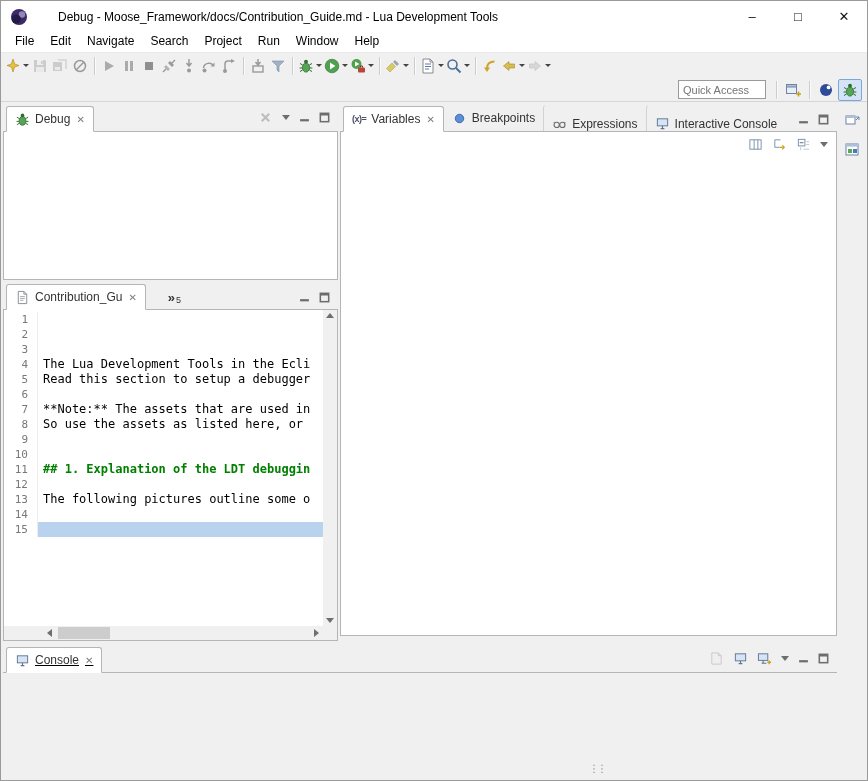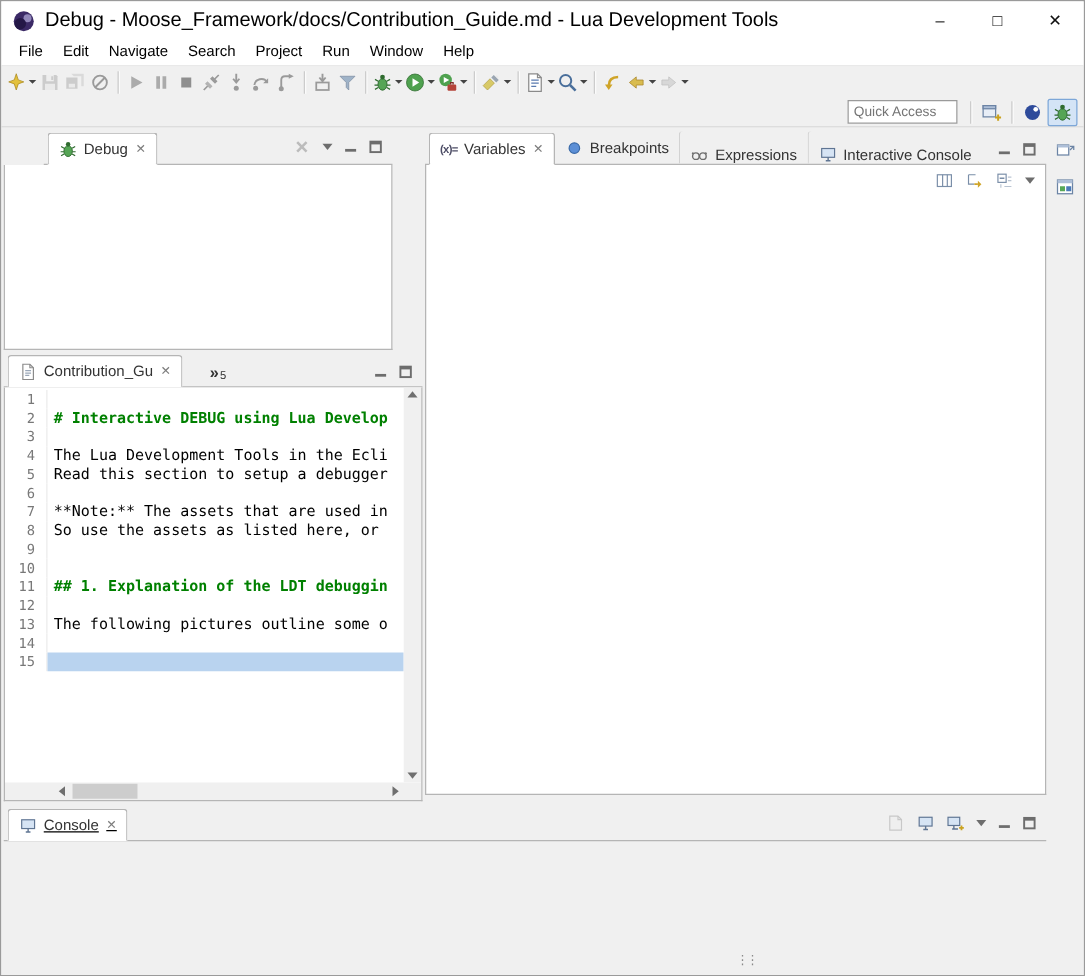--- a/index.html
+++ b/index.html
@@ -4,21 +4,21 @@
 <style>
   * { margin:0; padding:0; box-sizing:border-box; }
   body { margin:0; background:#fff; }
   .app { width:868px; height:781px; position:relative; overflow:hidden;
          font-family:"Liberation Sans",sans-serif; font-size:12px; color:#000;
          background:#f0f0f0; border:1px solid #9a9a9a; }
 
   
   .titlebar { height:31px; background:#fff; display:flex; align-items:center; padding-left:9px; }
   .app-icon { width:18px; height:18px; margin-right:8px; flex:none; }
-  .title { font-size:16px; color:#000; white-space:nowrap; }
+  .title { font-size:12px; color:#000; white-space:nowrap;margin-left:22px; }
   .win-controls { margin-left:auto; display:flex; height:100%; }
   .win-btn { width:46px; height:100%; display:flex; align-items:center; justify-content:center;
              font-size:13px; color:#111; }
 
   
   .menubar { height:20px; background:#fff; display:flex; align-items:flex-start; padding-left:6px; }
   .menu-item { padding:2px 8px; }
 
   
   .toolbar { height:26px; background:#f0f0f0; display:flex; align-items:center; padding:0 3px;
@@ -323,21 +323,21 @@
       <svg viewBox="0 0 16 16">
           <ellipse cx="8" cy="9.5" rx="3.6" ry="4.6" fill="#55a555" stroke="#2f6b2f" stroke-width=".8"></ellipse>
           <circle cx="8" cy="3.6" r="1.9" fill="#2f6b2f"></circle>
           <path d="M4.6 7L2 5.5M4.4 10H1.6M4.6 12L2 13.5M11.4 7L14 5.5M11.6 10h2.8M11.4 12l2.6 1.5" stroke="#2f6b2f" stroke-width="1"></path>
         </svg>
     </div>
   </div>
 
   <div class="main">
 
-    <div class="panel" style="left:2px; top:4px; width:311px; height:174px;padding-left:32px;">
+    <div class="panel" style="left:2px; top:4px; width:335px; height:174px;">
       <div class="tabbar">
         <div class="tab selected">
           <svg viewBox="0 0 16 16">
               <ellipse cx="8" cy="9.5" rx="3.6" ry="4.6" fill="#55a555" stroke="#2f6b2f" stroke-width=".8"></ellipse>
               <circle cx="8" cy="3.6" r="1.9" fill="#2f6b2f"></circle>
               <path d="M4.6 7L2 5.5M4.4 10H1.6M4.6 12L2 13.5M11.4 7L14 5.5M11.6 10h2.8M11.4 12l2.6 1.5" stroke="#2f6b2f" stroke-width="1"></path>
             </svg>
           <span>Debug</span>
           <span class="tab-close">✕</span>
         </div>
@@ -447,21 +447,20 @@
         <div class="erow">
           <div class="code">
 
               <div class="line plain">
                 <span class="ln">1</span>
                 <span class="txt"></span>
               </div>
 
               <div class="line header">
                 <span class="ln">2</span>
-                <span class="txt"># Interactive DEBUG using Lua Develop</span>
               </div>
 
               <div class="line plain">
                 <span class="ln">3</span>
                 <span class="txt"></span>
               </div>
 
               <div class="line plain">
                 <span class="ln">4</span>
                 <span class="txt">The Lua Development Tools in the Ecli</span>

